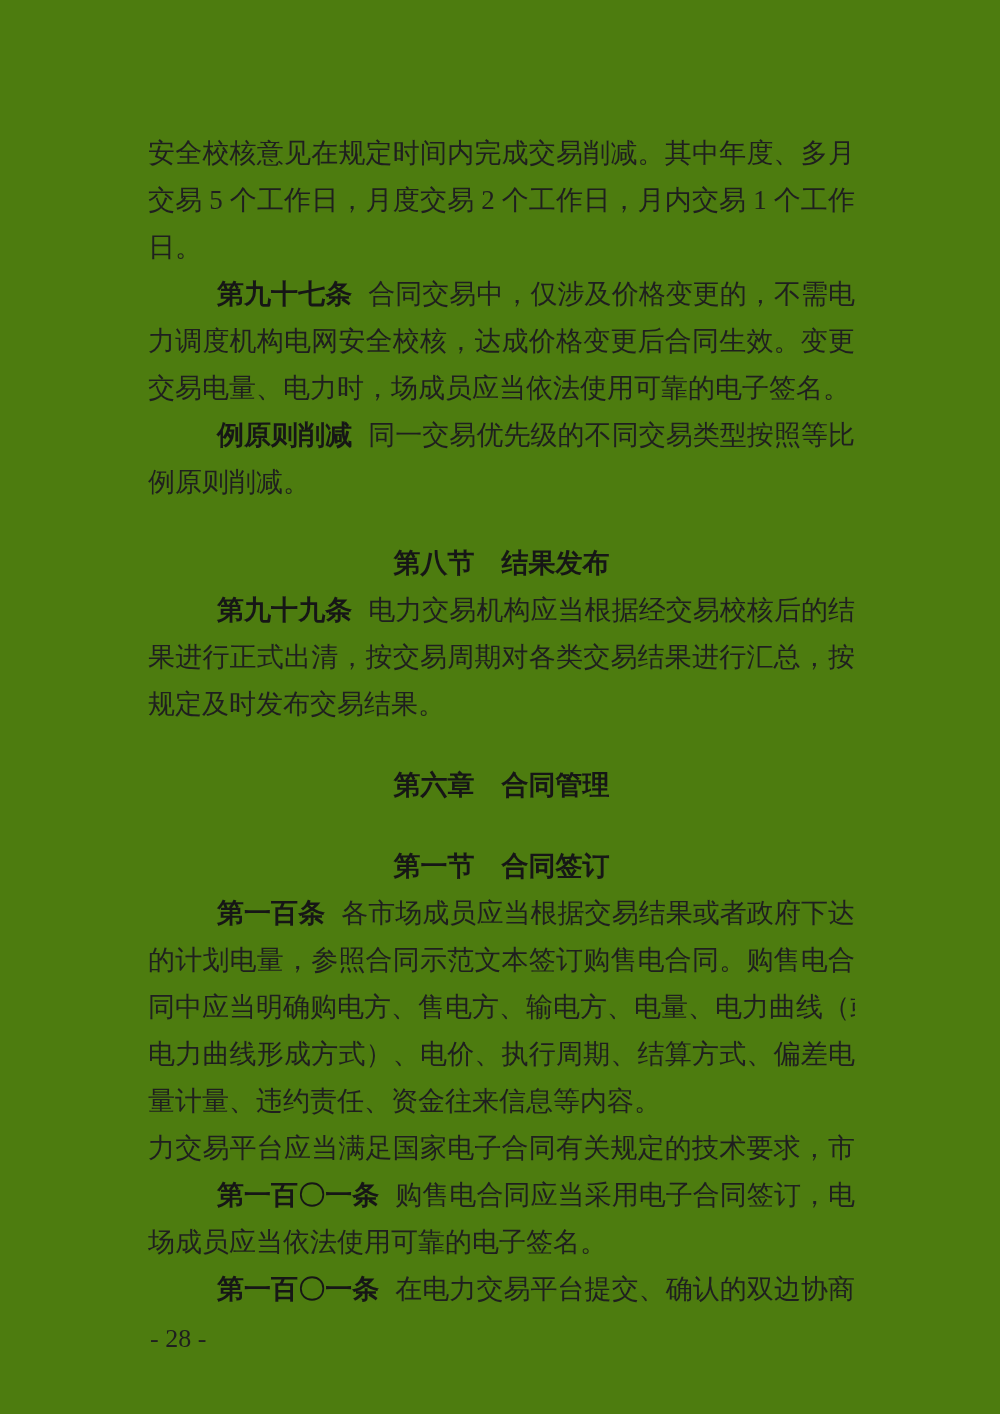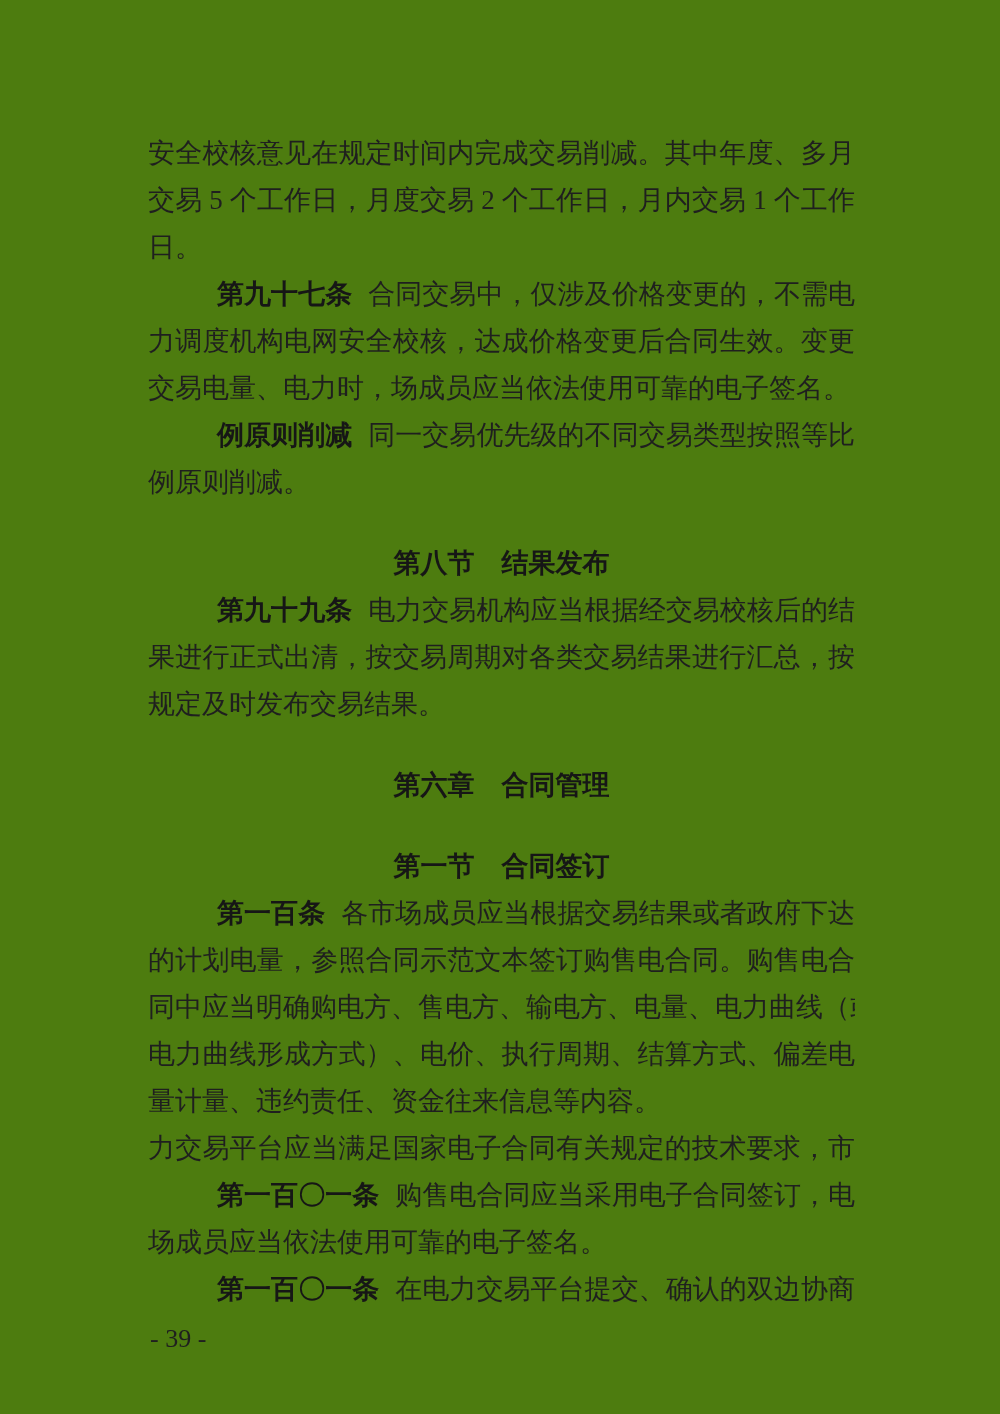--- a/index.html
+++ b/index.html
@@ -81,14 +81,14 @@
       <div class="line indent"><span class="lead">第一百条</span><span>各市场成员应当根据交易结果或者政府下达</span></div>
       <div class="line"><span>的计划电量，参照合同示范文本签订购售电合同。购售电合</span></div>
       <div class="line"><span>同中应当明确购电方、售电方、输电方、电量、电力曲线（或</span></div>
       <div class="line"><span>电力曲线形成方式）、电价、执行周期、结算方式、偏差电</span></div>
       <div class="line end"><span>量计量、违约责任、资金往来信息等内容。</span></div>
       <div class="line"><span>力交易平台应当满足国家电子合同有关规定的技术要求，市</span></div>
       <div class="line indent"><span class="lead">第一百〇一条</span><span>购售电合同应当采用电子合同签订，电</span></div>
       <div class="line end"><span>场成员应当依法使用可靠的电子签名。</span></div>
       <div class="line indent"><span class="lead">第一百〇一条</span><span>在电力交易平台提交、确认的双边协商</span></div>
     </div>
-  <div class="footer">- 39 -</div>
+  <div class="footer">- 28 -</div>
 </div>
 
 </body></html>

